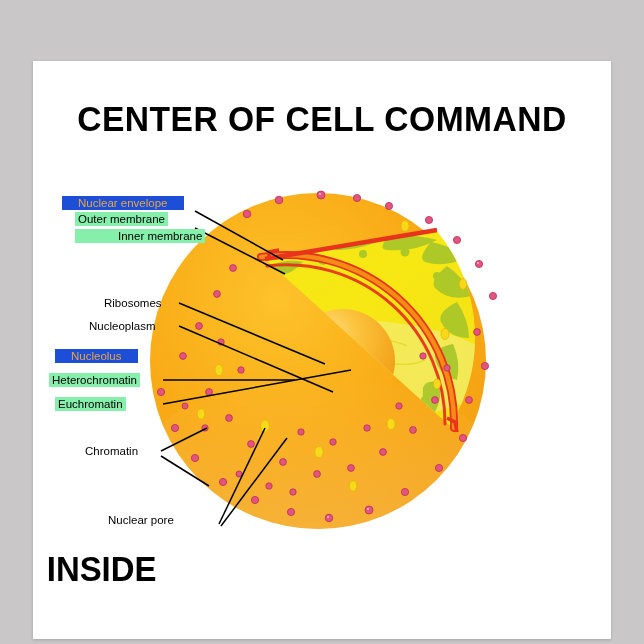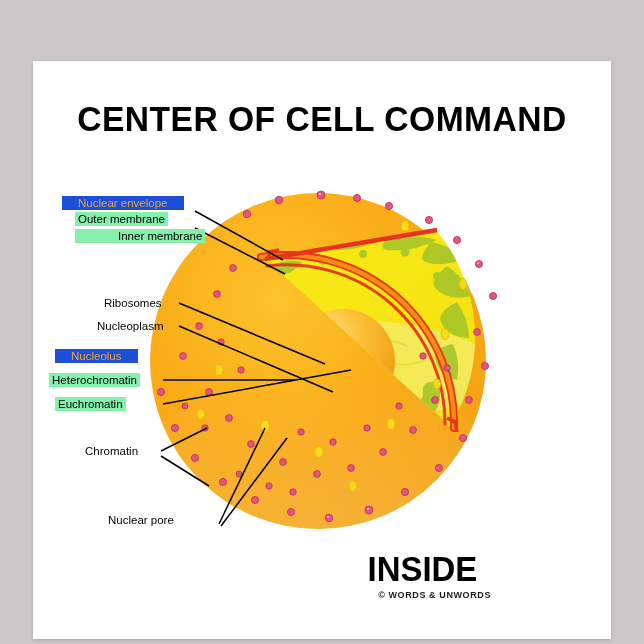--- a/index.html
+++ b/index.html
@@ -25,21 +25,21 @@
     font-family:"Liberation Sans", sans-serif;
     font-weight:bold;
     font-size:35px;
     letter-spacing:.5px;
     color:#000;
     transform:scaleX(.96);
     white-space:nowrap;
   }
   
   #footer{
-    position:absolute;left:0;top:488px;width:458px;text-align:right;
+    position:absolute;left:0;top:488px;width:458px;text-align:left;
   }
   #footer .big{
     font-family:"Liberation Sans", sans-serif;
     font-weight:bold;font-size:35px;color:#000;letter-spacing:0px;
     transform:scaleX(.94);display:block;
   }
   #footer .small{
     font-family:"Liberation Sans", sans-serif;
     font-weight:bold;font-size:9px;color:#1a1a1a;letter-spacing:.6px;
     display:block;margin-top:1px;
@@ -267,32 +267,31 @@
     </svg>
 
     <div class="lbl group" style="left:29px;top:40px;">Nuclear envelope</div>
 
     <div class="lbl hl" style="left:42px;top:56px;">Outer membrane</div>
 
     <div class="lbl hl" style="left:42px;top:73px;padding-left:43px;">Inner membrane</div>
 
     <div class="lbl" style="left:71px;top:140px;">Ribosomes</div>
 
-    <div class="lbl" style="left:64px;top:163px;">Nucleoplasm</div>
+    <div class="lbl" style="left:56px;top:163px;">Nucleoplasm</div>
 
     <div class="lbl group" style="left:22px;top:193px;">Nucleolus</div>
 
     <div class="lbl hl" style="left:16px;top:217px;">Heterochromatin</div>
 
     <div class="lbl hl" style="left:22px;top:241px;">Euchromatin</div>
 
     <div class="lbl" style="left:52px;top:288px;">Chromatin</div>
 
     <div class="lbl" style="left:75px;top:357px;">Nuclear pore</div>
 
   </div>
 
   <div id="footer">
     <span class="big">INSIDE</span>
-    <span class="small">© WORDS &amp; UNWORDS</span>
   </div>
 
 </div>
 
 </body></html>

